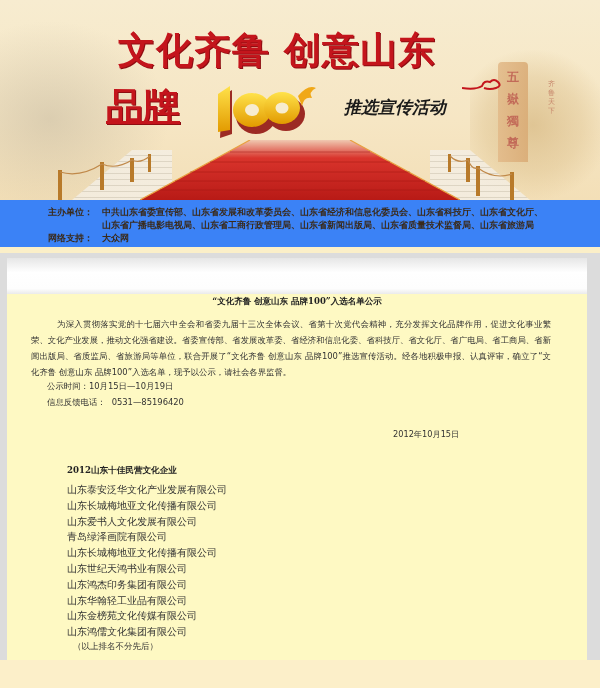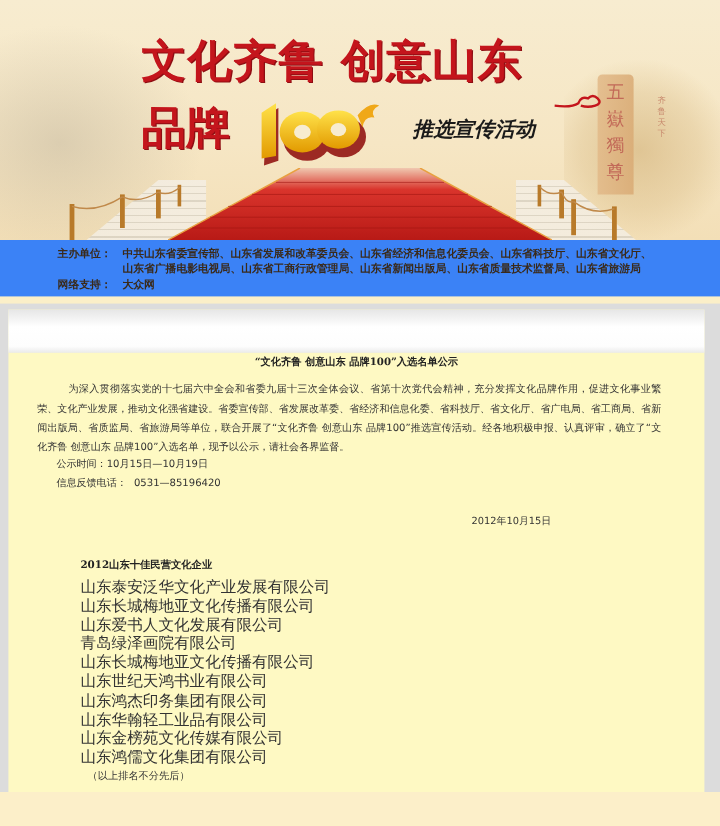--- a/index.html
+++ b/index.html
@@ -23,39 +23,40 @@
       position: absolute; left: 470px; top: 50px; width: 140px; height: 150px;
       background: radial-gradient(ellipse at 45% 50%, rgba(205,170,110,0.55) 0%, rgba(215,185,130,0.35) 45%, rgba(0,0,0,0) 72%);
     }
     .stone-tablet {
       position: absolute; left: 498px; top: 62px; width: 30px; height: 100px;
       background: linear-gradient(90deg, #e2b988, #d9aa74);
       border-radius: 4px 4px 0 0; opacity: 0.85;
     }
     .tablet-text {
       position: absolute; left: 502px; top: 66px; width: 22px;
-      font-family: "DejaVu Serif", serif; font-size: 15px; line-height: 22px;
-      color: #c26a58; text-align: center; font-weight: normal;
+      font-family: "DejaVu Serif", serif; font-size: 12px; line-height: 22px;
+      color: #c26a58; text-align: center; font-weight: bold;
     }
     .tablet-subtext {
       position: absolute; left: 528px; top: 80px; width: 10px;
       font-size: 7px; line-height: 9px; color: #c88a6e; text-align: center; padding-left: 20px;
     }
     .headline-1 {
       position: absolute; left: 118px; top: 26px;
       font-family: "DejaVu Serif", serif; font-weight: bold;
       font-size: 37px; letter-spacing: 1px; color: #c4151c;
       text-shadow: 1px 1px 0 #8e0d12;
       text-align: right;
     }
     .headline-2 {
-      position: absolute; left: 118px; top: 82px;
+      position: absolute; left: 106px; top: 82px;
       font-family: "DejaVu Serif", serif; font-weight: bold;
       font-size: 37px; color: #c4151c;
       text-shadow: 1px 1px 0 #8e0d12;
+      text-decoration: underline;
     }
     .badge-100 {
       position: absolute; left: 208px; top: 82px; width: 110px; height: 60px;
     }
     .badge-tagline {
       position: absolute; left: 344px; top: 96px;
       font-size: 17px; font-weight: bold; font-style: italic; color: #1a1a1a;
     }
     .cloud-ornament {
       position: absolute; left: 462px; top: 78px; width: 40px; height: 14px;
@@ -115,21 +116,21 @@
       position: absolute; left: 386px; top: 171px; font-size: 8.2px; color: #333;
     }
     .list-title {
       position: absolute; left: 60px; top: 207px; font-size: 8.6px;
       font-weight: bold; color: #222; font-family: "DejaVu Serif", serif;
     }
     .company-list {
       position: absolute; left: 60px; top: 224px; list-style: none;
     }
     .company-list li {
-      font-size: 13px; line-height: 15.8px; color: #333; white-space: nowrap;
+      font-size: 10px; line-height: 15.8px; color: #333; white-space: nowrap;
     }
     .list-note {
       position: absolute; left: 66px; top: 383px; font-size: 8.5px; color: #333;
     }
 
     
     .footer-band {
       position: absolute; left: 0; top: 660px; width: 600px; height: 28px;
       background: #fcefc9;
     }

